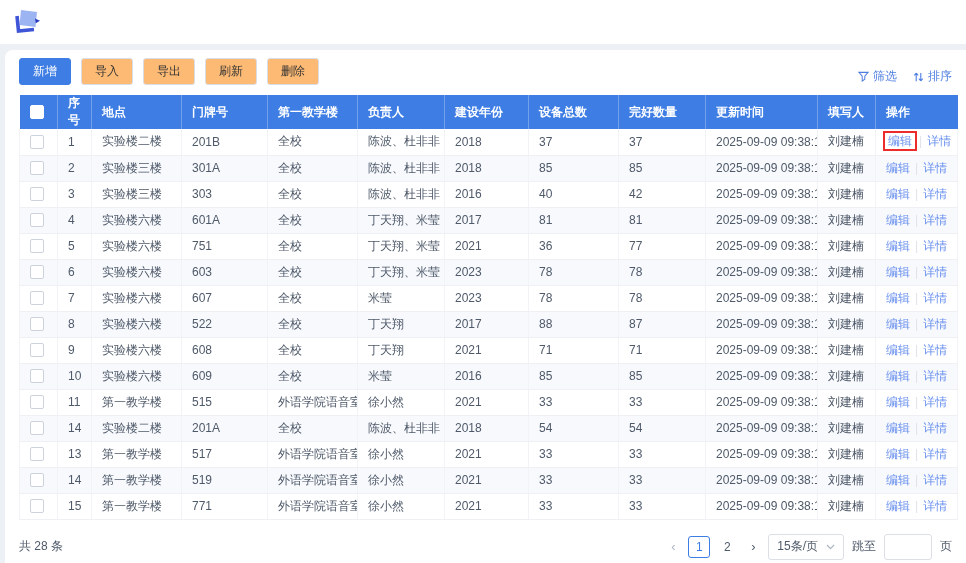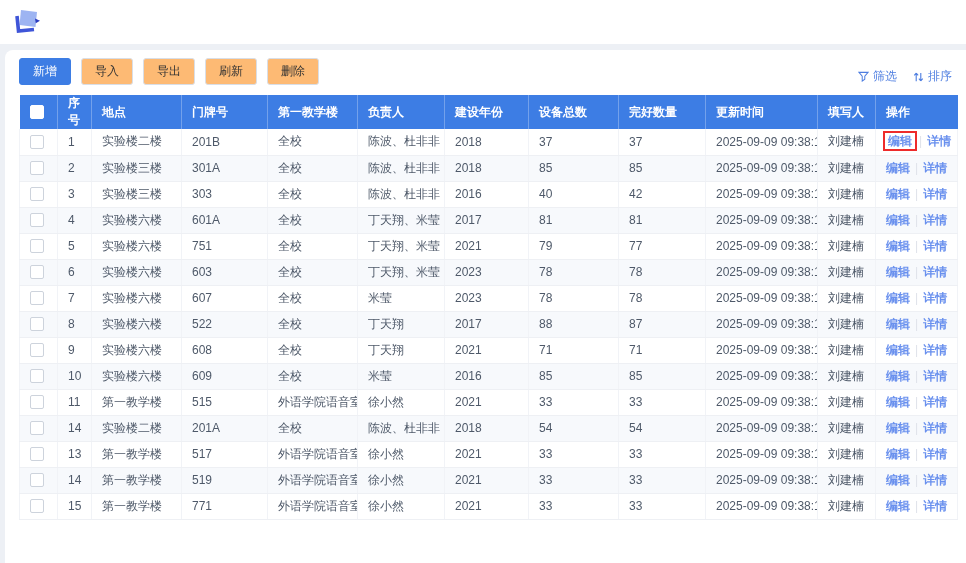--- a/index.html
+++ b/index.html
@@ -36,21 +36,21 @@
              white-space:nowrap; overflow:hidden; }
   tbody td:first-child { border-left:1px solid #f1f3f7; }
   tbody tr:nth-child(even) { background:#f7f9fc; }
   .col-check { width:38px; } .col-seq { width:34px; } .col-loc { width:90px; }
   .col-room { width:86px; } .col-svc { width:90px; } .col-mgr { width:87px; }
   .col-year { width:84px; } .col-total { width:90px; } .col-intact { width:87px; }
   .col-upd { width:112px; } .col-writer { width:58px; } .col-ops { width:82px; }
   .checkbox { display:inline-block; width:14px; height:14px; background:#fff;
               border:1px solid #cdd3dc; border-radius:2px; vertical-align:middle; cursor:pointer; }
   thead .checkbox { border-color:#fff; }
-  .link { color:#6990ee; cursor:pointer; text-decoration:none;font-weight:bold; }
+  .link { color:#6990ee; cursor:pointer; text-decoration:none; }
   .link-divider { color:#dfe3ea; margin:0 5px; }
   .hl { display:inline-block; border:2px solid #ee2b2b; padding:0 3px; margin:-2px -3px; line-height:16px; }
   
   .table-footer { display:flex; justify-content:space-between; align-items:center; padding:14px 14px 0 14px; color:#4e5969; }
   .pager { display:flex; align-items:center; gap:8px; }
   .page-arrow { color:#aeb6c2; cursor:pointer; font-size:13px; width:14px; text-align:center; }
   .page-arrow.next { color:#4e5969; }
   .page-num { min-width:22px; height:22px; line-height:20px; text-align:center; border-radius:3px;
               cursor:pointer; border:1px solid transparent; }
   .page-num.active { border-color:#3d7de4; color:#3d7de4; background:#fff; }
@@ -186,21 +186,21 @@
           <td><a class="link">编辑</a><span class="link-divider">|</span><a class="link">详情</a></td>
         </tr>
         <tr>
           <td><span class="checkbox"></span></td>
           <td>5</td>
           <td>实验楼六楼</td>
           <td>751</td>
           <td>全校</td>
           <td>丁天翔、米莹</td>
           <td>2021</td>
-          <td>79</td>
+          <td>36</td>
           <td>77</td>
           <td>2025-09-09 09:38:12</td>
           <td>刘建楠</td>
           <td><a class="link">编辑</a><span class="link-divider">|</span><a class="link">详情</a></td>
         </tr>
         <tr>
           <td><span class="checkbox"></span></td>
           <td>6</td>
           <td>实验楼六楼</td>
           <td>603</td>
@@ -335,13 +335,33 @@
           <td>2021</td>
           <td>33</td>
           <td>33</td>
           <td>2025-09-09 09:38:12</td>
           <td>刘建楠</td>
           <td><a class="link">编辑</a><span class="link-divider">|</span><a class="link">详情</a></td>
         </tr>
       </tbody>
   </table>
 
+  <div class="table-footer">
+    <span>共 28 条</span>
+    <div class="pager">
+      <span class="page-arrow">‹</span>
+      <span style="display:flex;gap:6px;">
+          <span class="page-num active">1</span>
+          <span class="page-num">2</span>
+        </span>
+      <span class="page-arrow next">›</span>
+      <span class="page-size">
+        <span>15条/页</span>
+        <svg width="9" height="6" viewBox="0 0 9 6">
+          <path d="M1 1 L4.5 4.7 L8 1" stroke="#aeb6c2" stroke-width="1.2" fill="none"></path>
+        </svg>
+      </span>
+      <span>跳至</span>
+      <input class="jump-input" type="text" style="">
+      <span>页</span>
+    </div>
+  </div>
 </div>
 
 </body></html>

